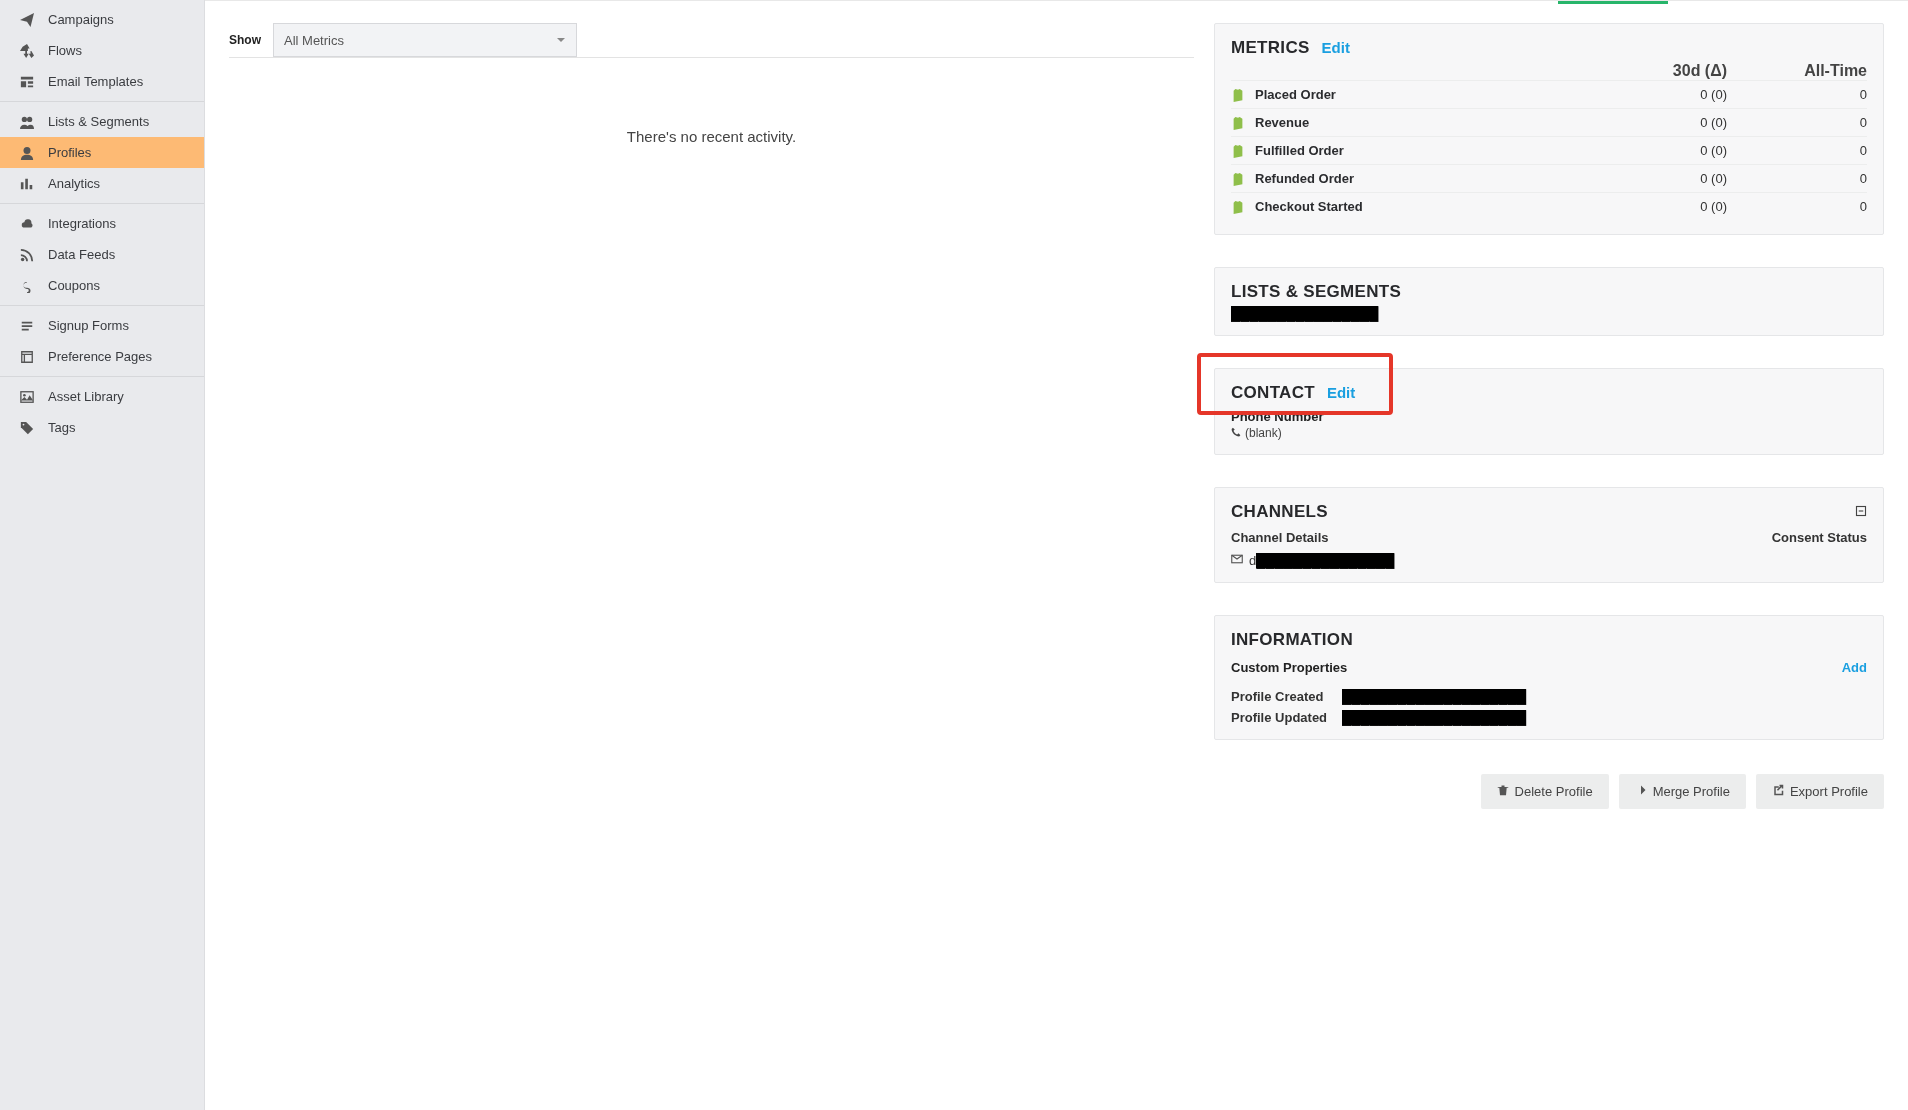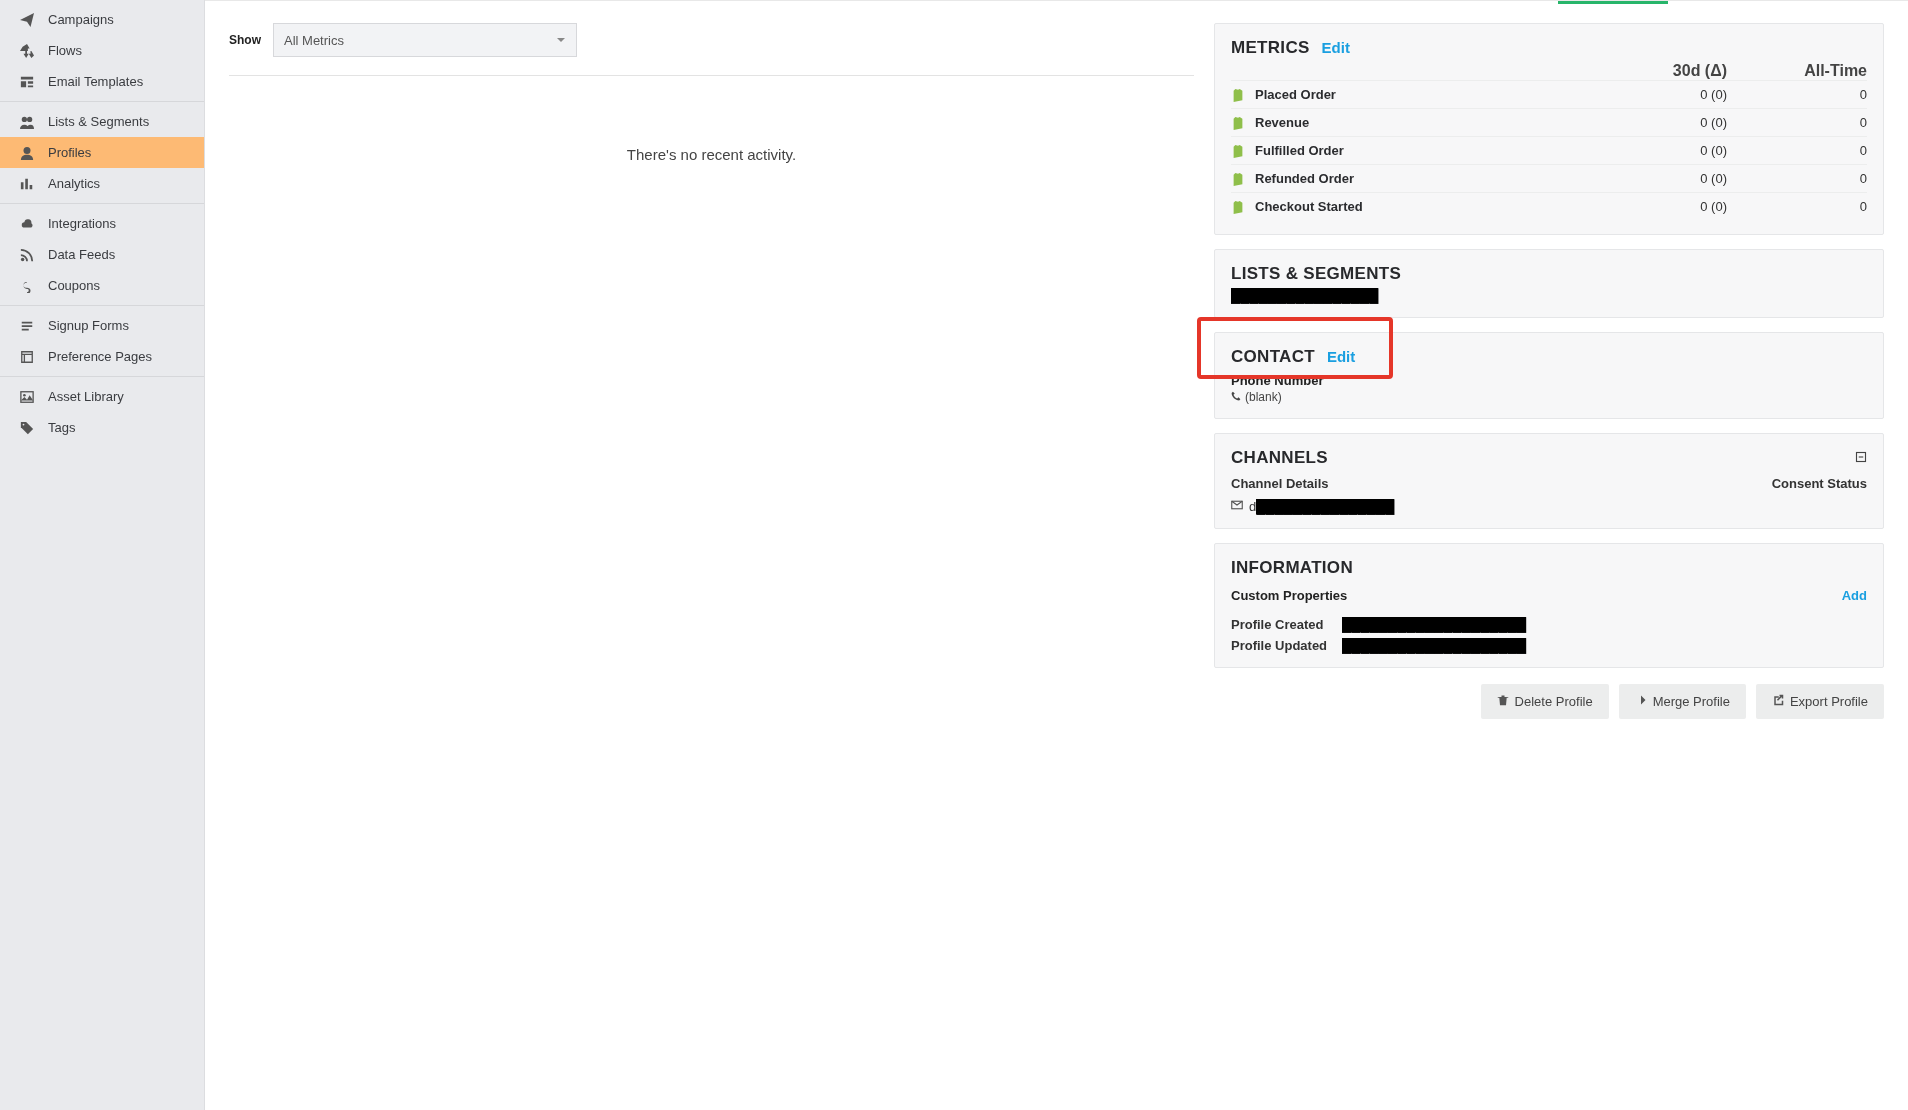--- a/index.html
+++ b/index.html
@@ -6,22 +6,22 @@
   body { font-family: -apple-system, "Helvetica Neue", Arial, sans-serif; font-size: 13px; color: #333; background: #fff; width: 1908px; height: 1110px; overflow: hidden; }
   .layout { display: flex; height: 100%; }
   .sidebar { width: 205px; background: #e9eaed; border-right: 1px solid #dcdde0; }
   .nav-group { border-bottom: 1px solid #d6d7da; padding: 4px 0; }
   .nav-item { display: flex; align-items: center; padding: 8px 20px; color: #3a3c40; cursor: pointer; font-size: 13px; }
   .nav-item.active { background: #fdba74; }
   .nav-item .icon { width: 18px; margin-right: 10px; color: #555; display: inline-flex; }
   .nav-item .icon svg { width: 14px; height: 14px; fill: #555; }
   .main { flex: 1; display: flex; padding: 22px 24px 0 24px; gap: 20px; border-top: 1px solid #e8e8e8; }
   .left-col { flex: 1; }
-  .right-col { width: 670px; display: flex; flex-direction: column; gap: 14px; }
-  .show-row { display: flex; align-items: center; gap: 12px; border-bottom: 1px solid #e3e3e3; padding-bottom: 18px; margin-bottom: 10px; }
+  .right-col { width: 670px; display: flex; flex-direction: column; gap: 32px; }
+  .show-row { display: flex; align-items: center; gap: 12px; border-bottom: 1px solid #e3e3e3; margin-bottom: 10px; }
   .show-label { font-weight: 700; font-size: 12px; color: #222; }
   .show-select { width: 304px; height: 34px; border: 1px solid #d7d8db; background: #f2f3f5; padding: 0 10px; display: flex; align-items: center; justify-content: space-between; cursor: pointer; font-size: 13px; color: #555; }
   .empty-msg { text-align: center; color: #444; font-size: 15px; padding: 60px 0; }
   .panel { border: 1px solid #e5e6e8; background: #f7f7f8; padding: 14px 16px; border-radius: 2px; }
   .panel-title-row { display: flex; align-items: baseline; gap: 12px; }
   .panel-title { font-weight: 800; font-size: 17px; color: #28292c; letter-spacing: .3px; }
   .panel-title-link { color: #1a9fe0; font-weight: 700; font-size: 15px; cursor: pointer; }
   .metrics-head { display: flex; font-weight: 700; font-size: 16px; color: #444; margin-top: 4px; }
   .metrics-head .col-name { flex: 1; }
   .metrics-head .col-30d { width: 120px; text-align: right; }

